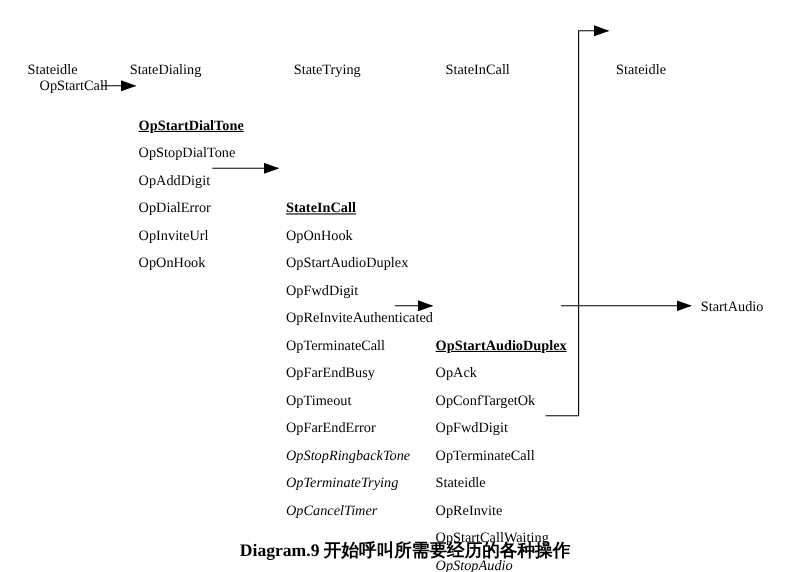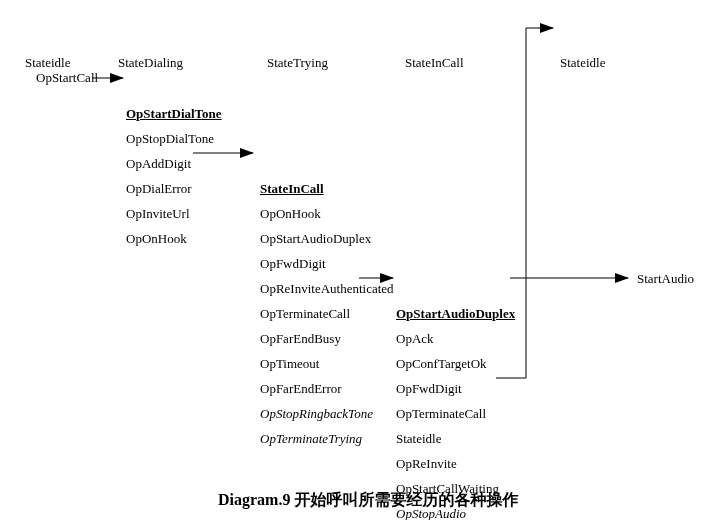--- a/index.html
+++ b/index.html
@@ -71,20 +71,21 @@
   <div class="item">OpOnHook</div>
   <div class="item">OpStartAudioDuplex</div>
   <div class="item">OpFwdDigit</div>
   <div class="item">OpReInviteAuthenticated</div>
   <div class="item">OpTerminateCall</div>
   <div class="item">OpFarEndBusy</div>
   <div class="item">OpTimeout</div>
   <div class="item">OpFarEndError</div>
   <div class="item italic">OpStopRingbackTone</div>
   <div class="item italic">OpTerminateTrying</div>
+  <div class="item italic">OpCancelTimer</div>
 </div>
 
 <div class="col" style="left:396px; top:265px;">
   <div class="item bold-underline">OpStartAudioDuplex</div>
   <div class="item">OpAck</div>
   <div class="item">OpConfTargetOk</div>
   <div class="item">OpFwdDigit</div>
   <div class="item">OpTerminateCall</div>
   <div class="item">Stateidle</div>
   <div class="item">OpReInvite</div>

